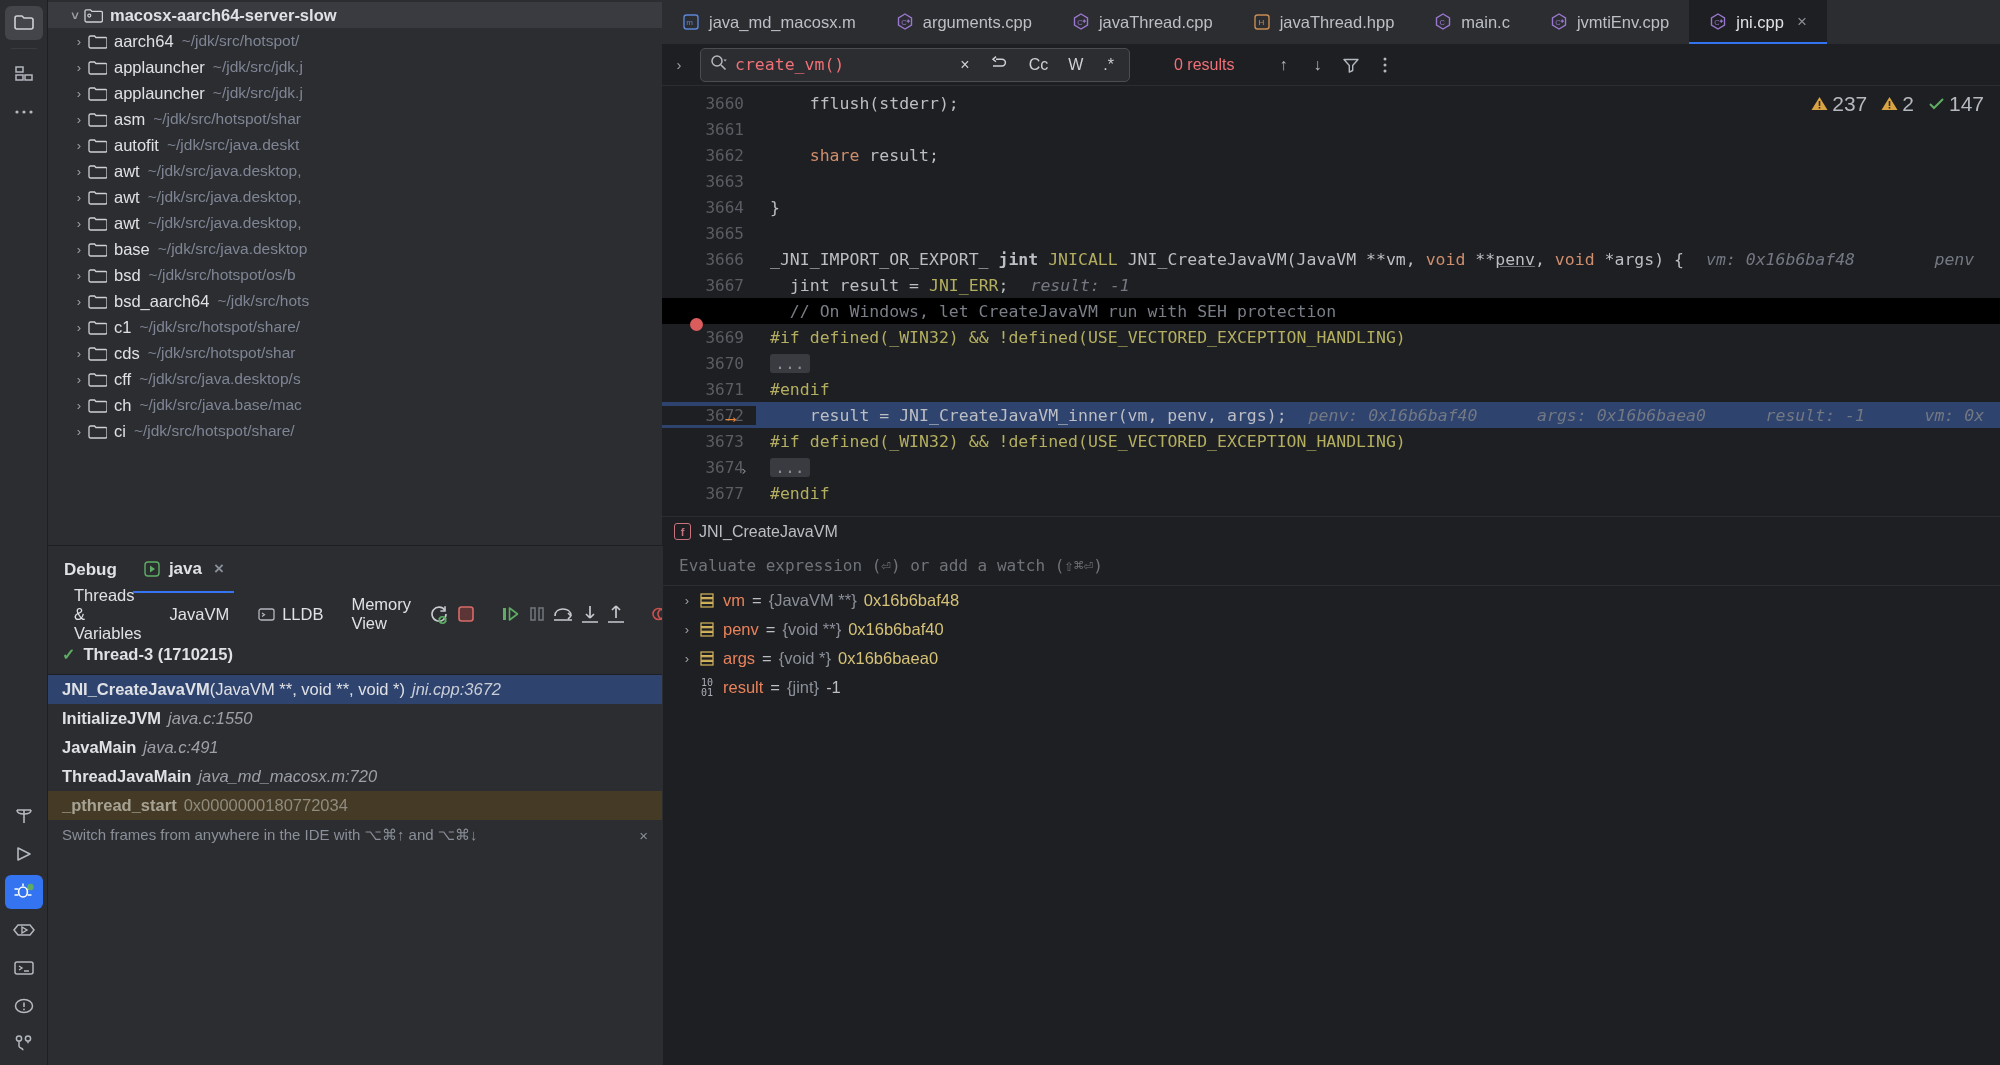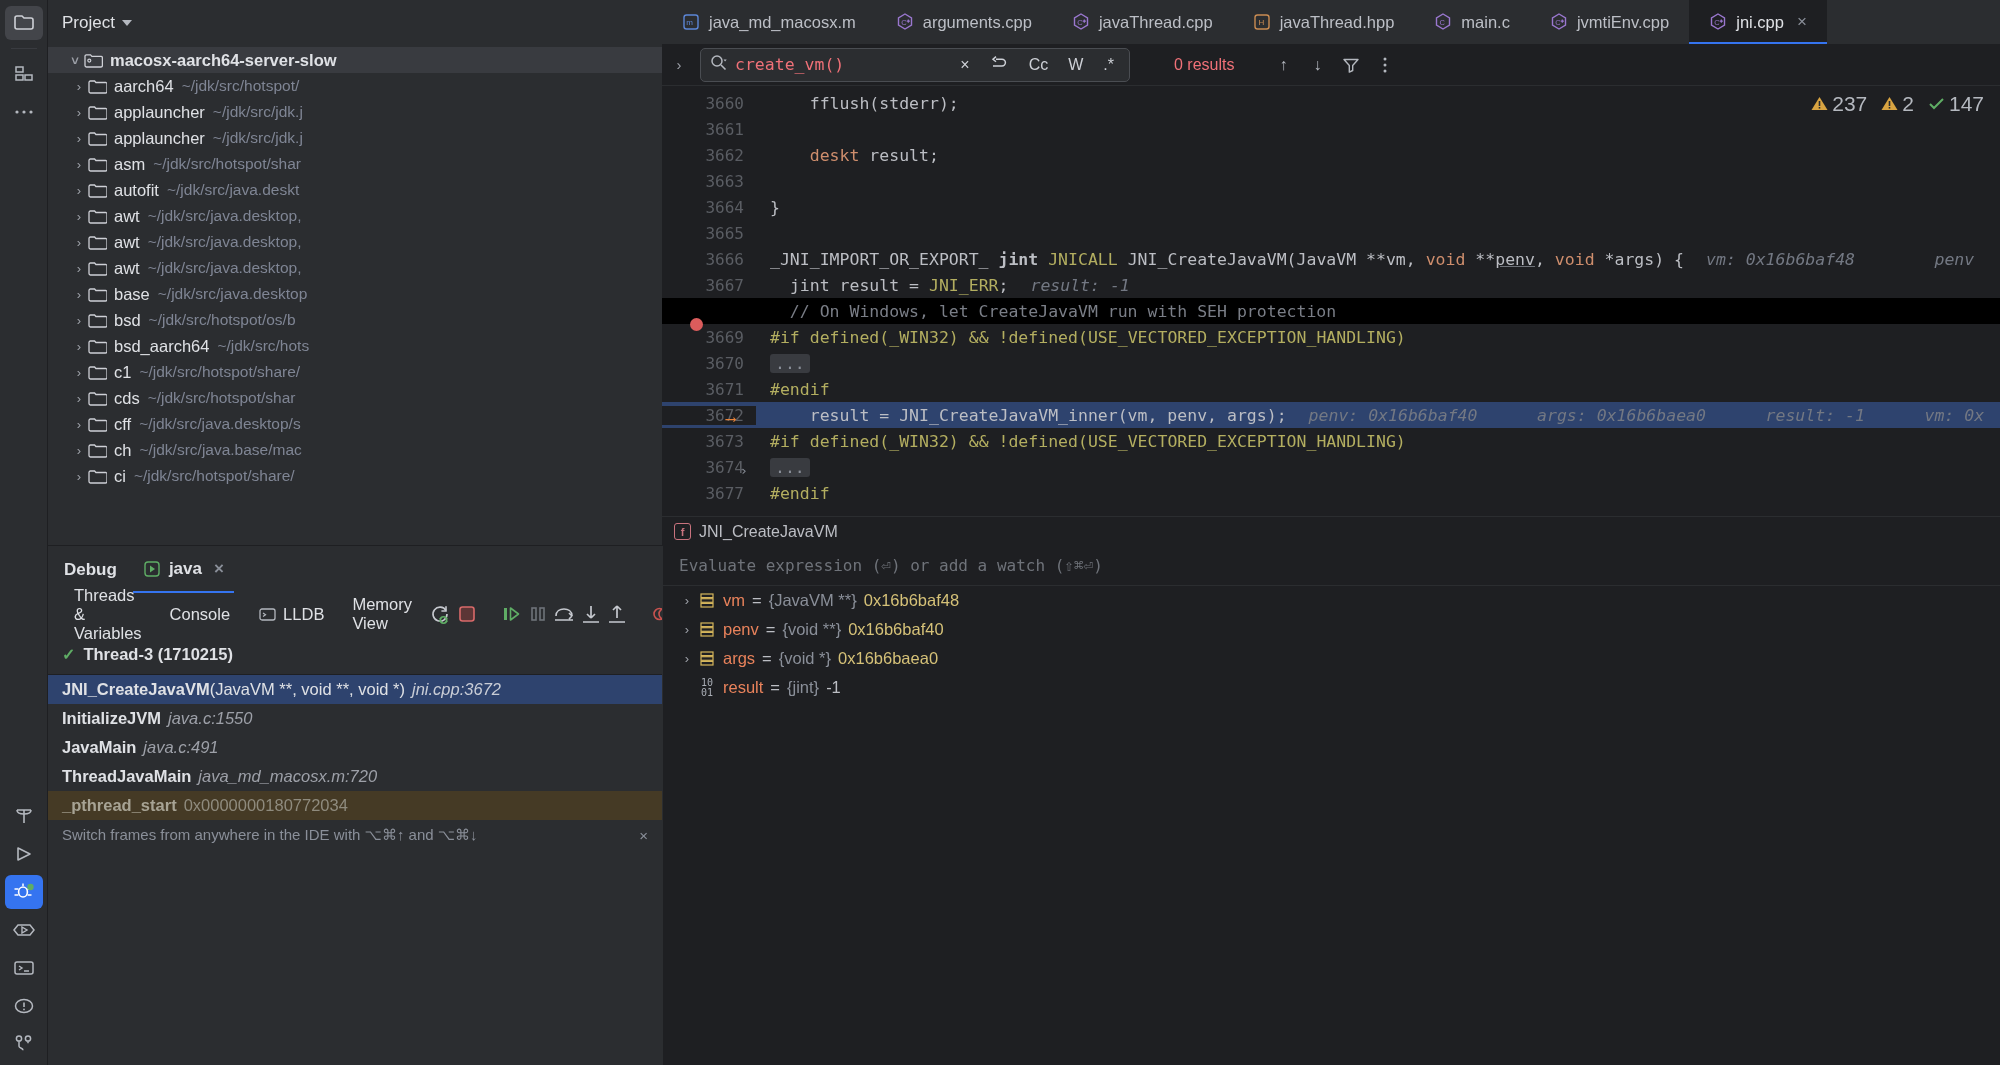--- a/index.html
+++ b/index.html
@@ -279,24 +279,20 @@
       <svg width="20" height="20" viewBox="0 0 20 20">
           <circle cx="5" cy="4.5" r="2.6" fill="none" stroke="#b4b8bf" stroke-width="1.5"></circle>
           <circle cx="14" cy="4.5" r="2.6" fill="none" stroke="#b4b8bf" stroke-width="1.5"></circle>
           <path d="M5 7.2v5c0 2 4 1.5 4 4M14 7.2v2" stroke="#b4b8bf" stroke-width="1.5" fill="none"></path>
         </svg>
     </div>
   </div>
 
   <div class="left-col" style="width: 614px;">
 
-    <div class="project-header">
-      <span class="project-title">Project</span>
-      <span class="chev-dn"></span>
-    </div>
 
     <div class="tree" style="height: 500px;">
       <div class="tree-row root indent-0">
         <span class="tree-arrow">˅</span>
         <span class="folder-ico">
           <svg width="19" height="15" viewBox="0 0 19 15">
               <path d="M1 3.2a1.4 1.4 0 0 1 1.4-1.4h4.1l1.4 1.6h9.1a1.4 1.4 0 0 1 1.4 1.4v7.8a1.4 1.4 0 0 1-1.4 1.4H2.4A1.4 1.4 0 0 1 1 12.6z" fill="none" stroke="#ced0d6" stroke-width="1.3"></path>
               <circle cx="5.3" cy="7.6" r="1.5" fill="none" stroke="#ced0d6" stroke-width="1.2"></circle>
             </svg>
         </span>
@@ -476,21 +472,21 @@
                 <path d="M6 4.5l5 3.5-5 3.5z" fill="#5fad65"></path>
               </svg>
           </span>
           <span>java</span>
           <span class="close-x">×</span>
         </div>
       </div>
 
       <div class="debug-toolbar">
         <div class="dbg-tab sel">Threads &amp; Variables</div>
-        <div class="dbg-tab">Console</div>
+        <div class="dbg-tab">JavaVM</div>
         <div class="dbg-tab">
           <span class="tab-ico">
             <svg width="17" height="15" viewBox="0 0 17 15">
                 <rect x="1" y="2" width="15" height="11" rx="2" fill="none" stroke="#b4b8bf" stroke-width="1.3"></rect>
                 <path d="M4 6l2.5 1.7L4 9.4" stroke="#b4b8bf" stroke-width="1.2" fill="none"></path>
               </svg>
           </span>
           <span>LLDB</span>
         </div>
         <div class="dbg-tab">Memory View</div>
@@ -720,21 +716,21 @@
           <div class="code-line">
             <span class="gutter">
               <span>3661</span>
             </span>
             <span class="code-text"></span>
           </div>
           <div class="code-line">
             <span class="gutter">
               <span>3662</span>
             </span>
-            <span class="code-text"><span class="plain" style="">&nbsp;&nbsp;&nbsp;&nbsp;</span><span class="kw" style="color:#cf8e6d;">deskt</span><span class="plain" style="">&nbsp;result;</span></span>
+            <span class="code-text"><span class="plain" style="">&nbsp;&nbsp;&nbsp;&nbsp;</span><span class="kw" style="color:#cf8e6d;">share</span><span class="plain" style="">&nbsp;result;</span></span>
           </div>
           <div class="code-line">
             <span class="gutter">
               <span>3663</span>
             </span>
             <span class="code-text"></span>
           </div>
           <div class="code-line">
             <span class="gutter">
               <span>3664</span>

